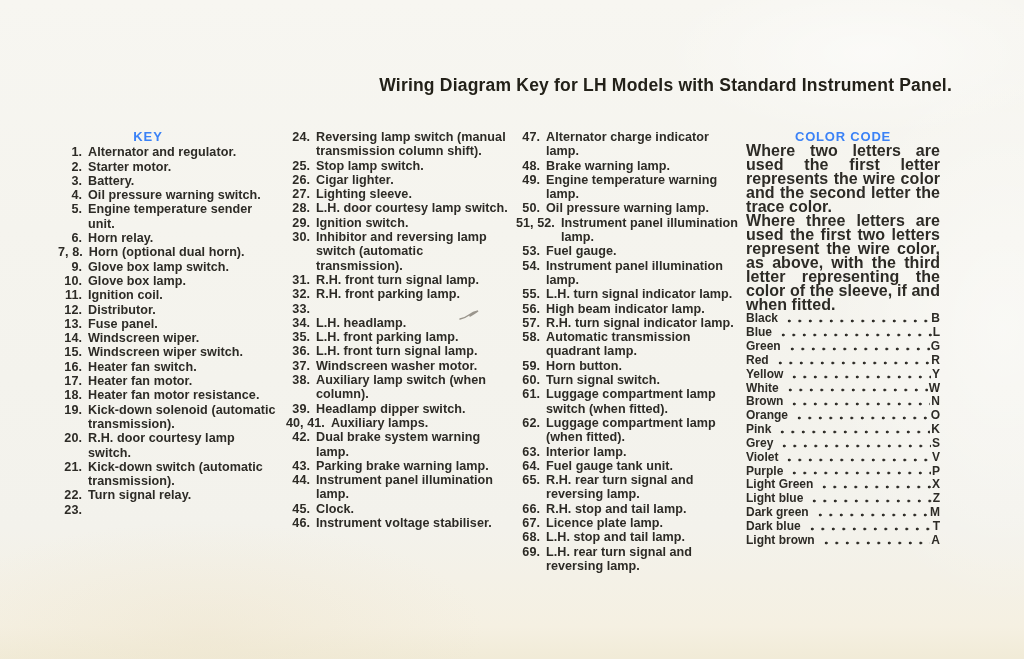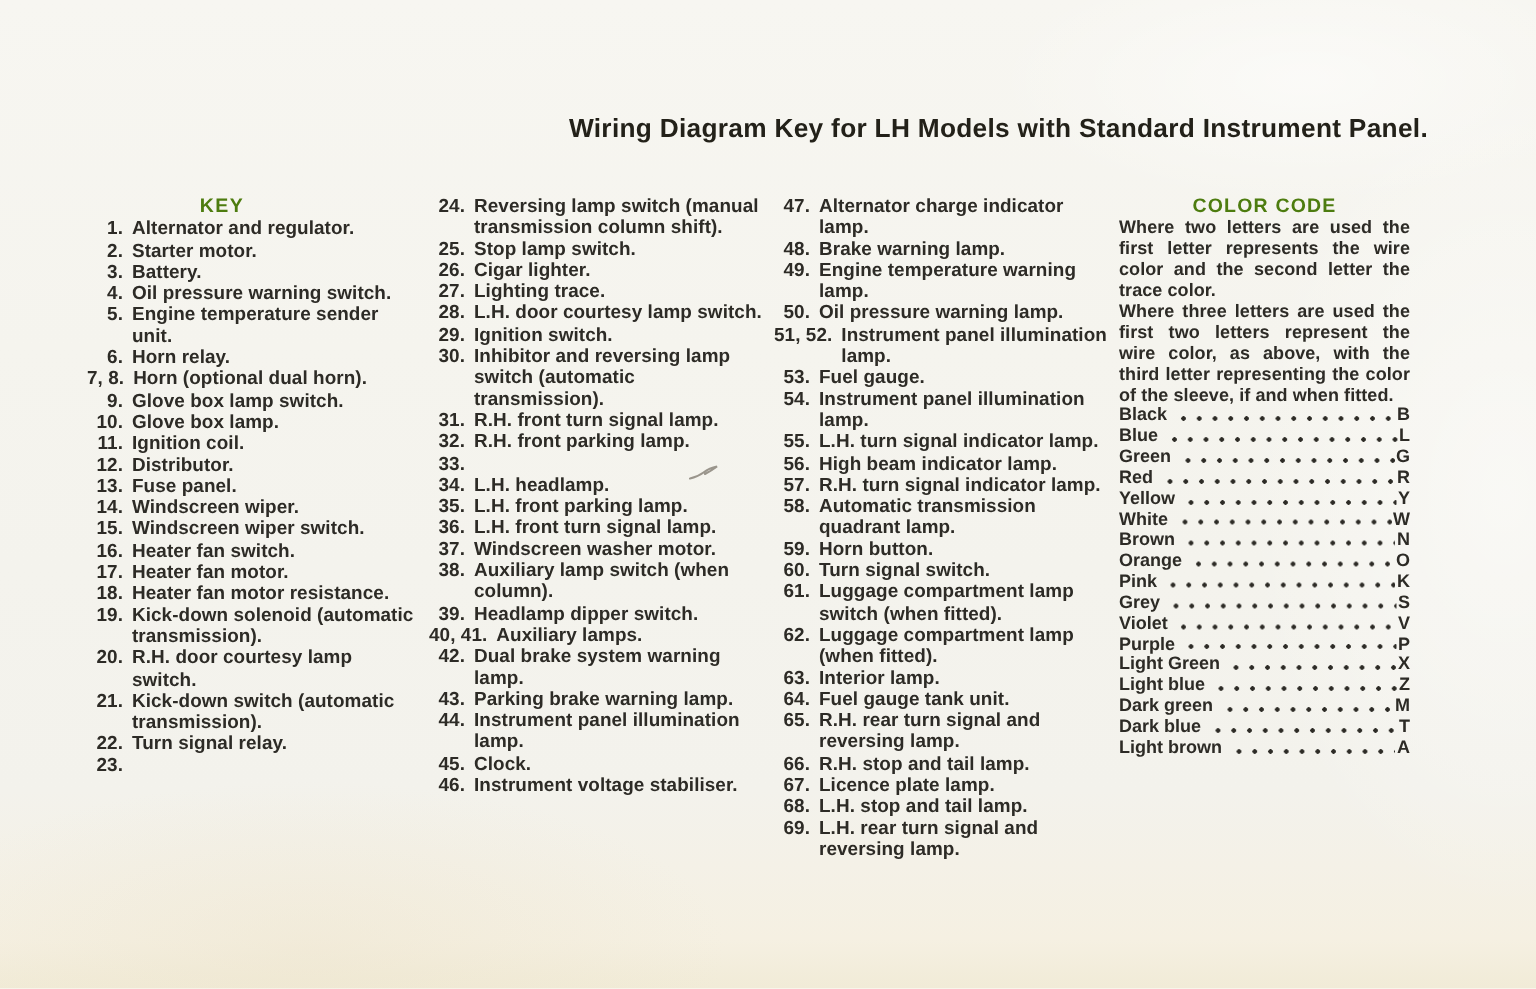--- a/index.html
+++ b/index.html
@@ -56,21 +56,21 @@
     display: grid;
     grid-template-columns: 222px 224px 224px 194px;
     column-gap: 6px;
   }
   .col-head {
     font-size: 13px;
     line-height: 14.3px;
     text-align: center;
     margin: 0;
     letter-spacing: 1px;
-    color: #4d7c0f;
+    color: #3b82f6;
   }
   .col-key1 .col-head {
     margin-right: 42px;
     margin-bottom: 1px;
   }
   .key-item {
     display: flex;
     font-size: 12.6px;
     line-height: 14.3px;
     letter-spacing: 0.05px;
@@ -85,21 +85,21 @@
   .key-item .text {
     flex: 1;
   }
   
   .col-cc .col-head {
     letter-spacing: 0.8px;
     margin-bottom: 0;
   }
   .cc-para {
     margin: 0;
-    font-size: 12px;
+    font-size: 16px;
     line-height: 14px;
     text-align: justify;
     letter-spacing: 0.05px;
   }
   .cc-row {
     display: flex;
     align-items: baseline;
     font-size: 12px;
     line-height: 13.85px;
   }
@@ -264,21 +264,21 @@
             <span class="text">Stop lamp switch.</span>
           </div>
 
           <div class="key-item">
             <span class="num">26.</span>
             <span class="text">Cigar lighter.</span>
           </div>
 
           <div class="key-item">
             <span class="num">27.</span>
-            <span class="text">Lighting trace.</span>
+            <span class="text">Lighting sleeve.</span>
           </div>
 
           <div class="key-item">
             <span class="num">28.</span>
             <span class="text">L.H. door courtesy lamp switch.</span>
           </div>
 
           <div class="key-item">
             <span class="num">29.</span>
             <span class="text">Ignition switch.</span>

